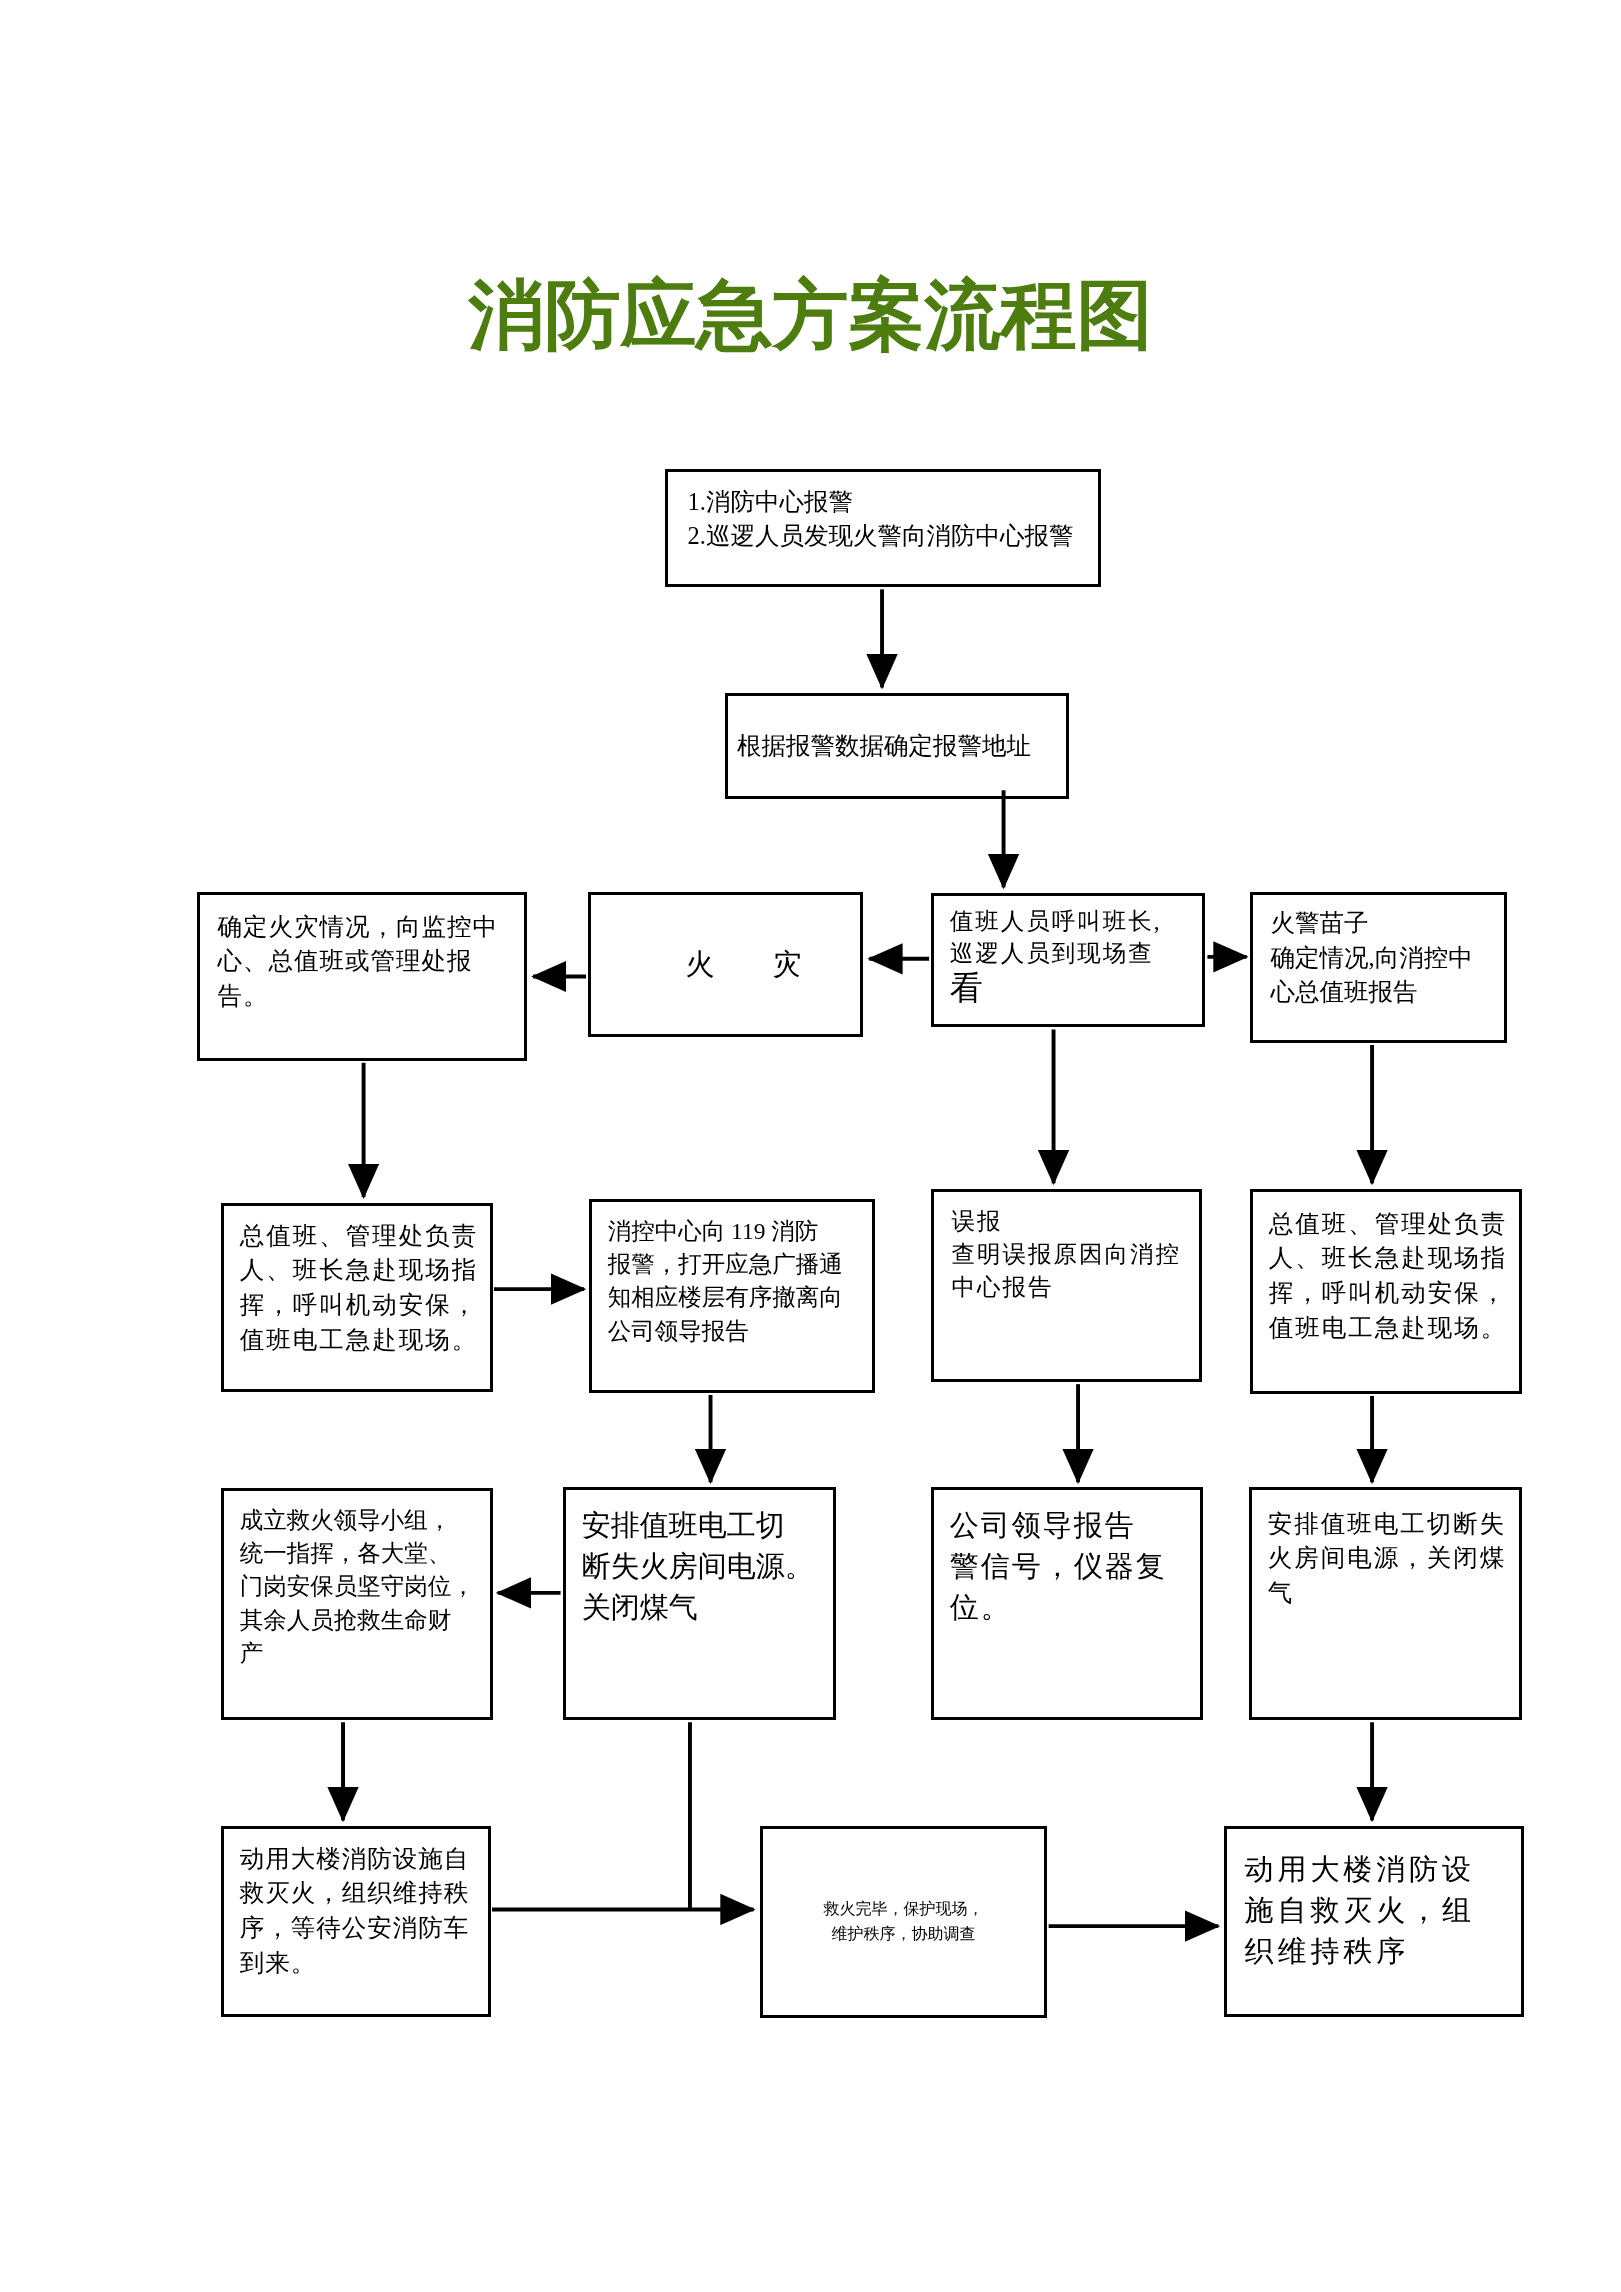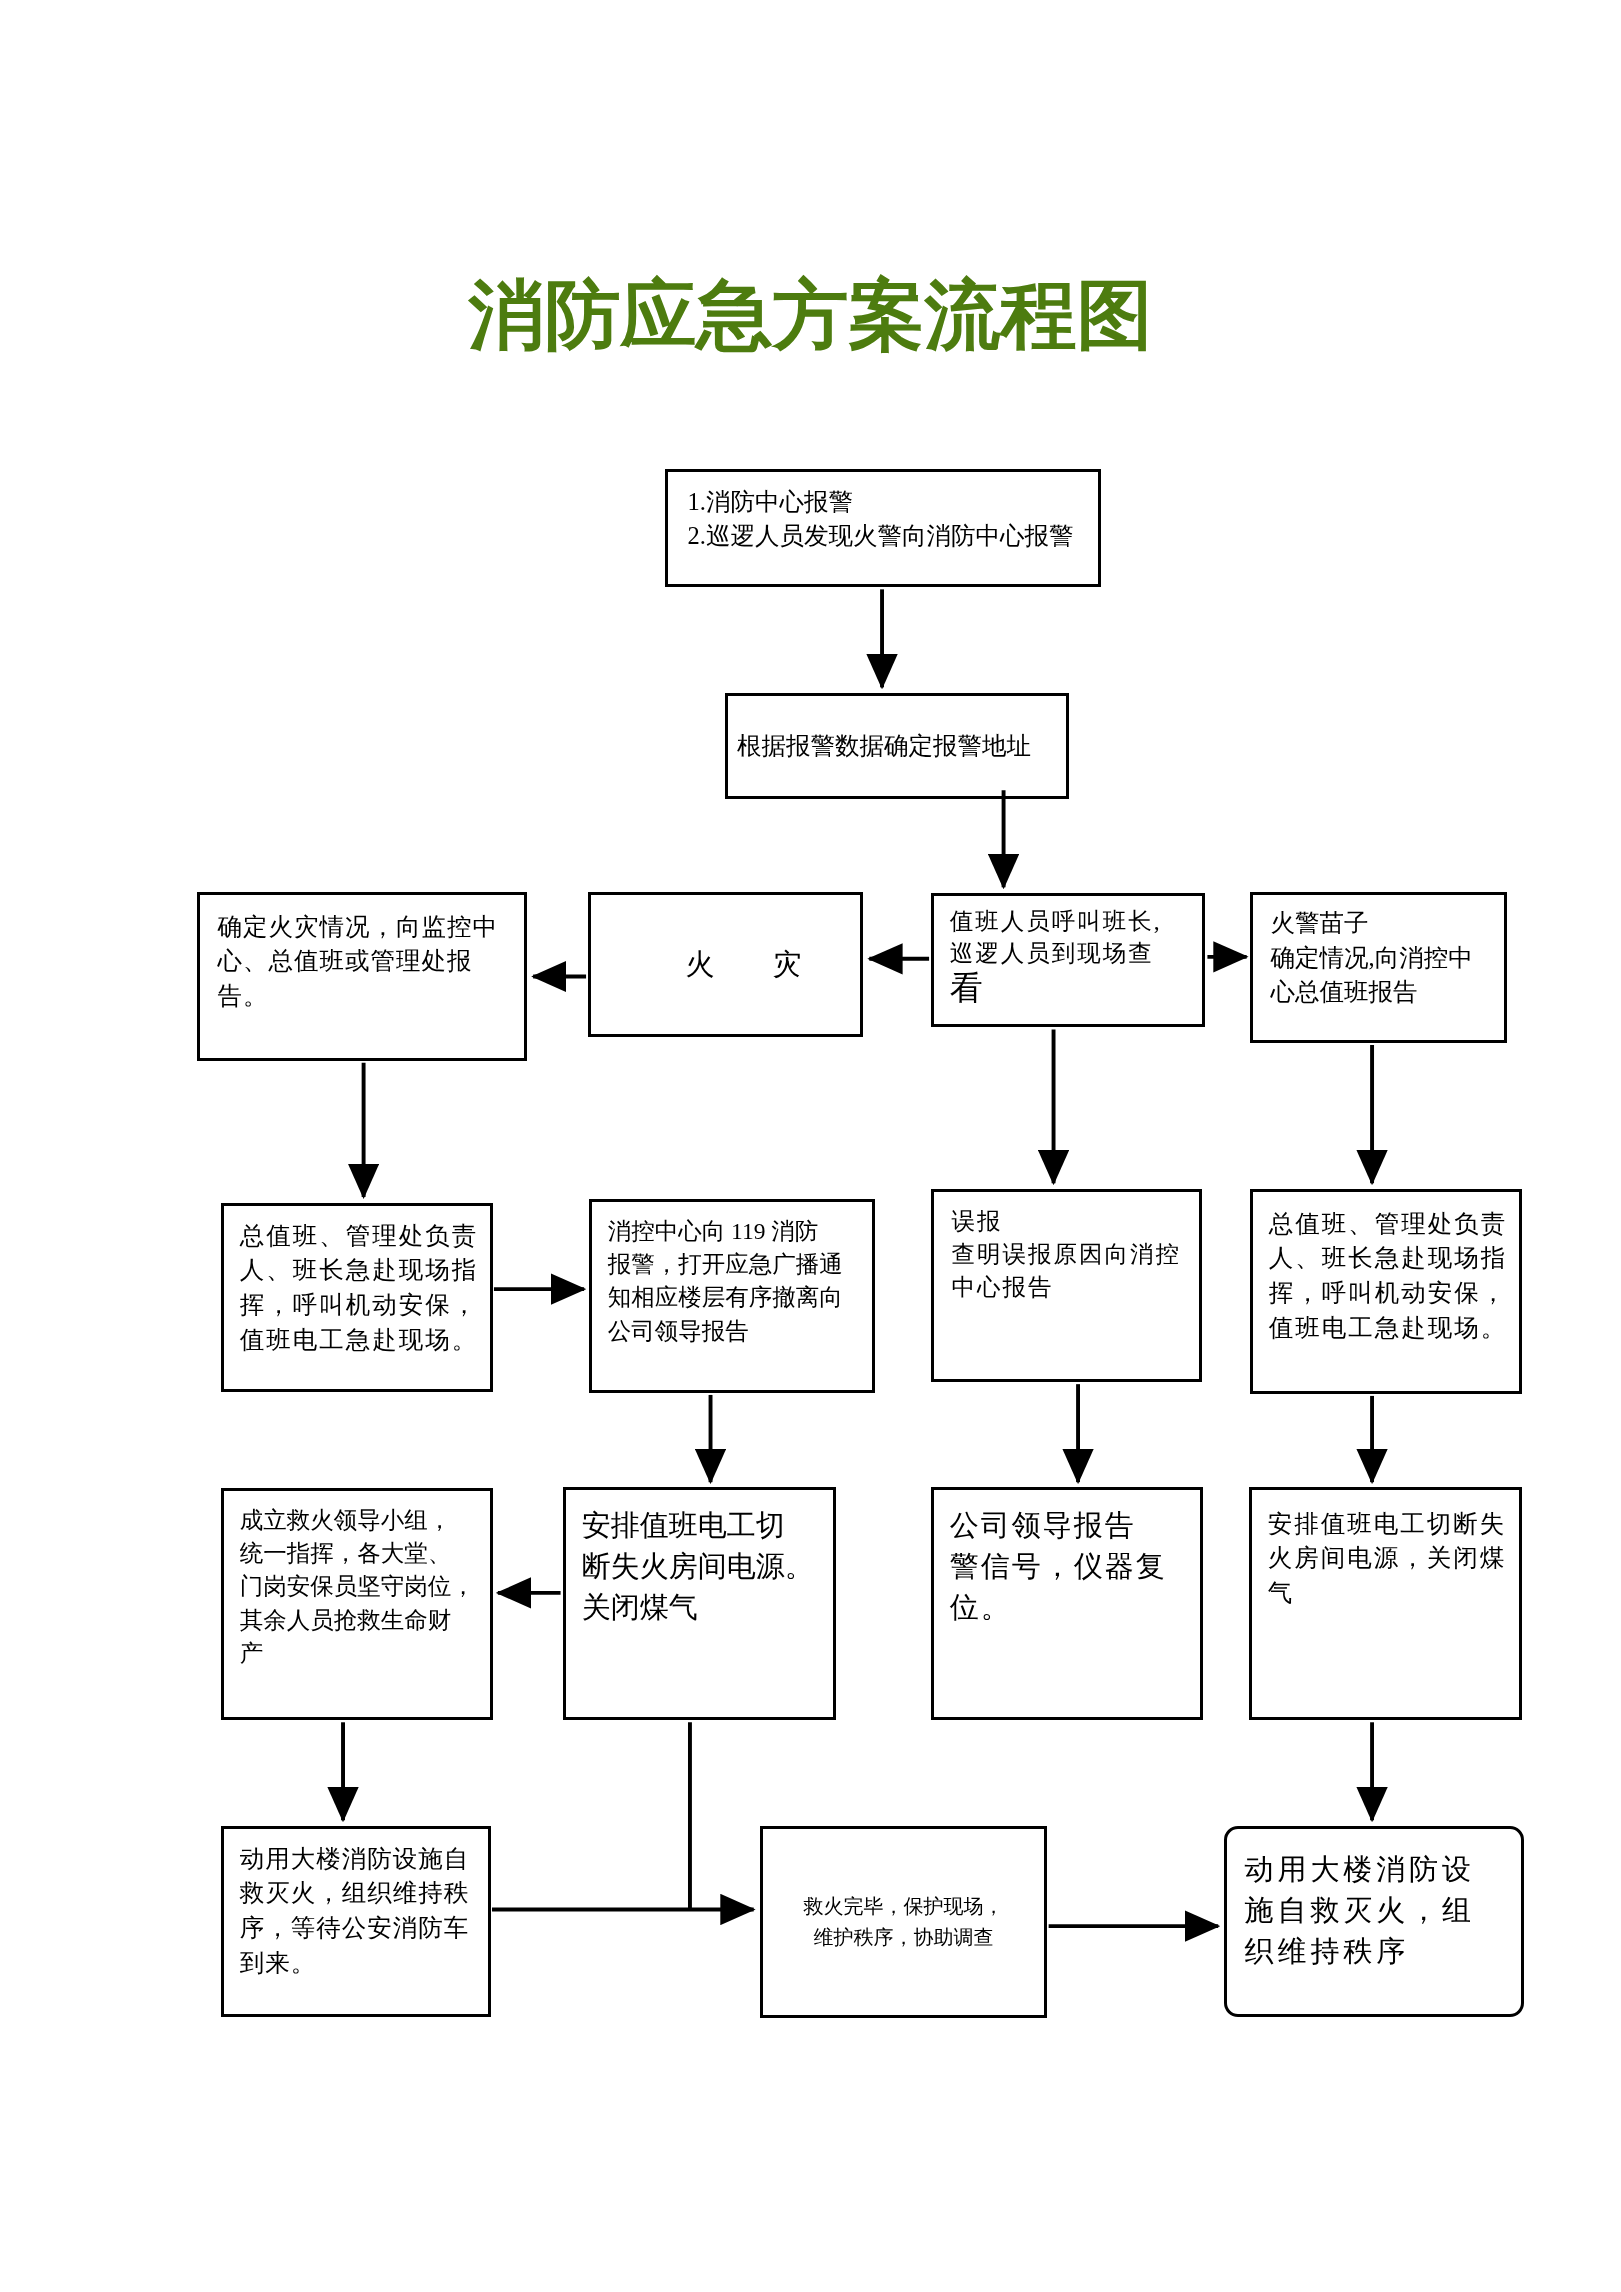--- a/index.html
+++ b/index.html
@@ -43,23 +43,23 @@
   .b-fire-sign       {left:1250px;top:892px;  width:257px; height:151px; padding:10.8px 7.8px 0 17.6px;  font-size:24.5px;}
   .b-chief-left      {left:221px; top:1203px; width:272px; height:189px; padding:12.7px 7.8px 0 15.7px;  font-size:24.5px; letter-spacing:2px;}
   .b-call119         {left:589px; top:1199px; width:286px; height:194px; padding:12.7px 7.8px 0 15.7px;  font-size:23.5px; line-height:1.5;}
   .b-false-alarm     {left:931px; top:1189px; width:271px; height:193px; padding:12.7px 7.8px 0 17.6px;  font-size:23.5px; letter-spacing:2px;}
   .b-chief-right     {left:1250px;top:1189px; width:272px; height:205px; padding:14.7px 7.8px 0 15.7px;  font-size:24.5px; letter-spacing:2px;}
   .b-group           {left:221px; top:1488px; width:272px; height:232px; padding:12.7px 5.9px 0 15.7px;  font-size:23.5px;}
   .b-cutpower-left   {left:563px; top:1487px; width:273px; height:233px; padding:14.7px 3.9px 0 15.7px;  font-size:29px; line-height:1.4;}
   .b-clear-alarm     {left:931px; top:1487px; width:272px; height:233px; padding:14.7px 3.9px 0 15.7px;  font-size:29px; line-height:1.45; letter-spacing:2px;}
   .b-cutpower-right  {left:1249px;top:1487px; width:273px; height:233px; padding:16.7px 3.9px 0 15.7px;  font-size:24.5px; line-height:1.75; letter-spacing:2px;}
   .b-rescue-left     {left:221px; top:1826px; width:270px; height:191px; padding:12.7px 3.9px 0 15.7px;  font-size:24.5px; letter-spacing:1px;}
-  .b-complete        {left:760px; top:1826px; width:287px; height:192px; display:flex; align-items:center; justify-content:center; font-size:20px;}
+  .b-complete        {left:760px; top:1826px; width:287px; height:192px; display:flex; align-items:center; justify-content:center; font-size:16px;}
   .b-complete .bt    {text-align:center; line-height:1.55;}
-  .b-rescue-right    {left:1224px;top:1826px; width:300px; height:191px; padding:19.6px 5.9px 0 17.6px;  font-size:29px; line-height:1.55; letter-spacing:3.9px;border-radius:14px;}
+  .b-rescue-right    {left:1224px;top:1826px; width:300px; height:191px; padding:19.6px 5.9px 0 17.6px;  font-size:29px; line-height:1.55; letter-spacing:3.9px;}
   .connectors{
     position:absolute;left:0;top:0;width:1621px;height:2293px;
     pointer-events:none;
   }
 </style>
 </head>
 <body>
 
 <div class="page">
 

